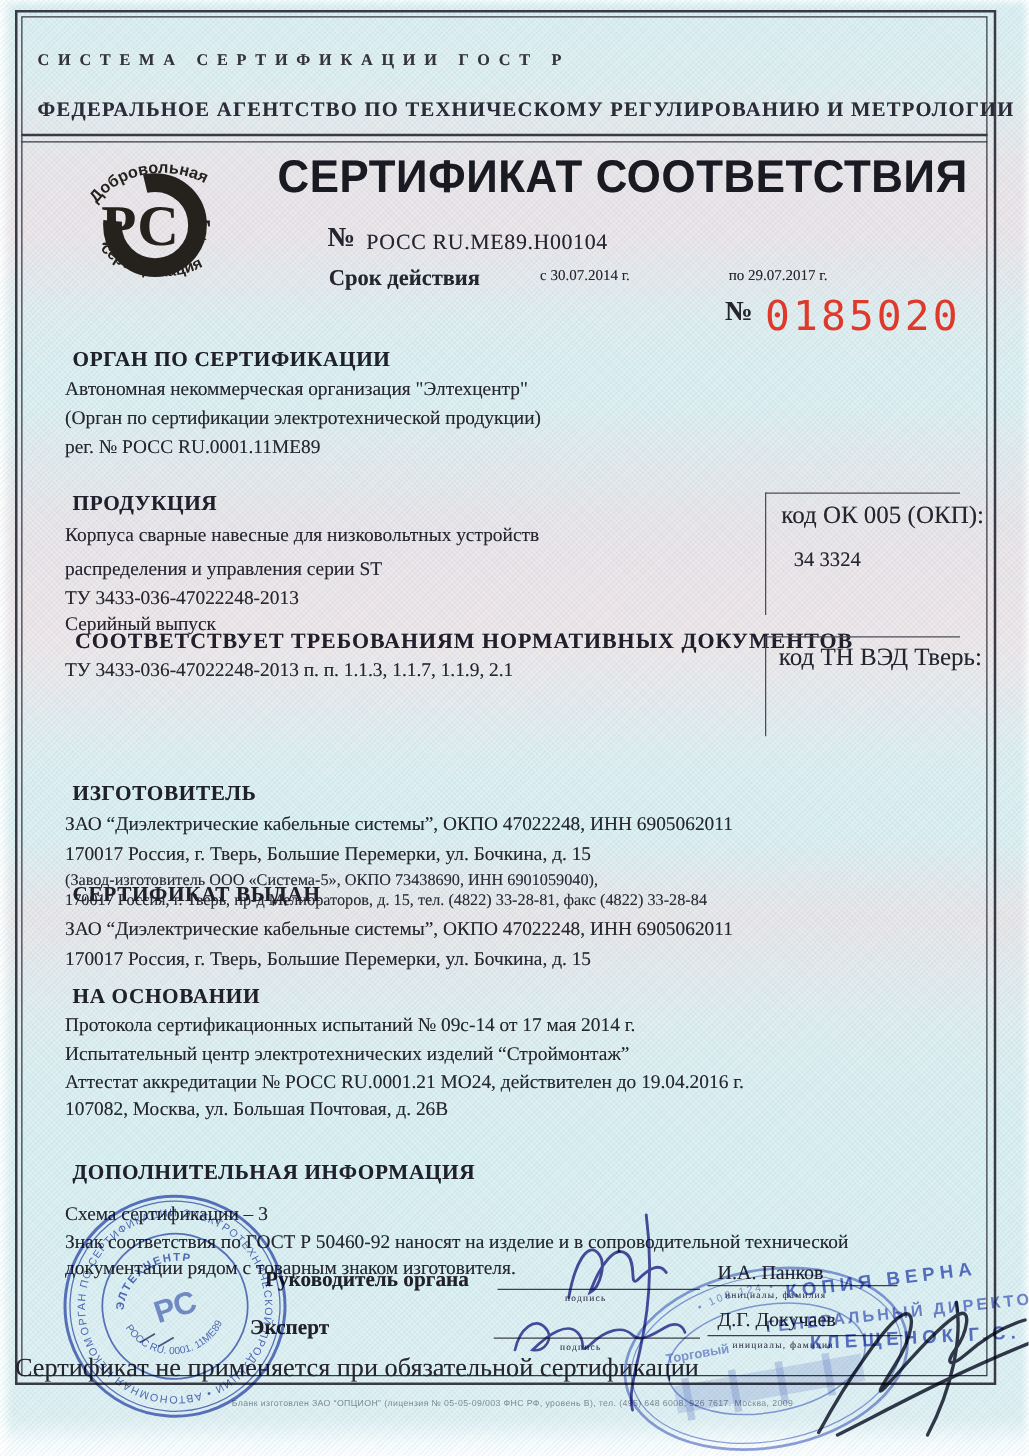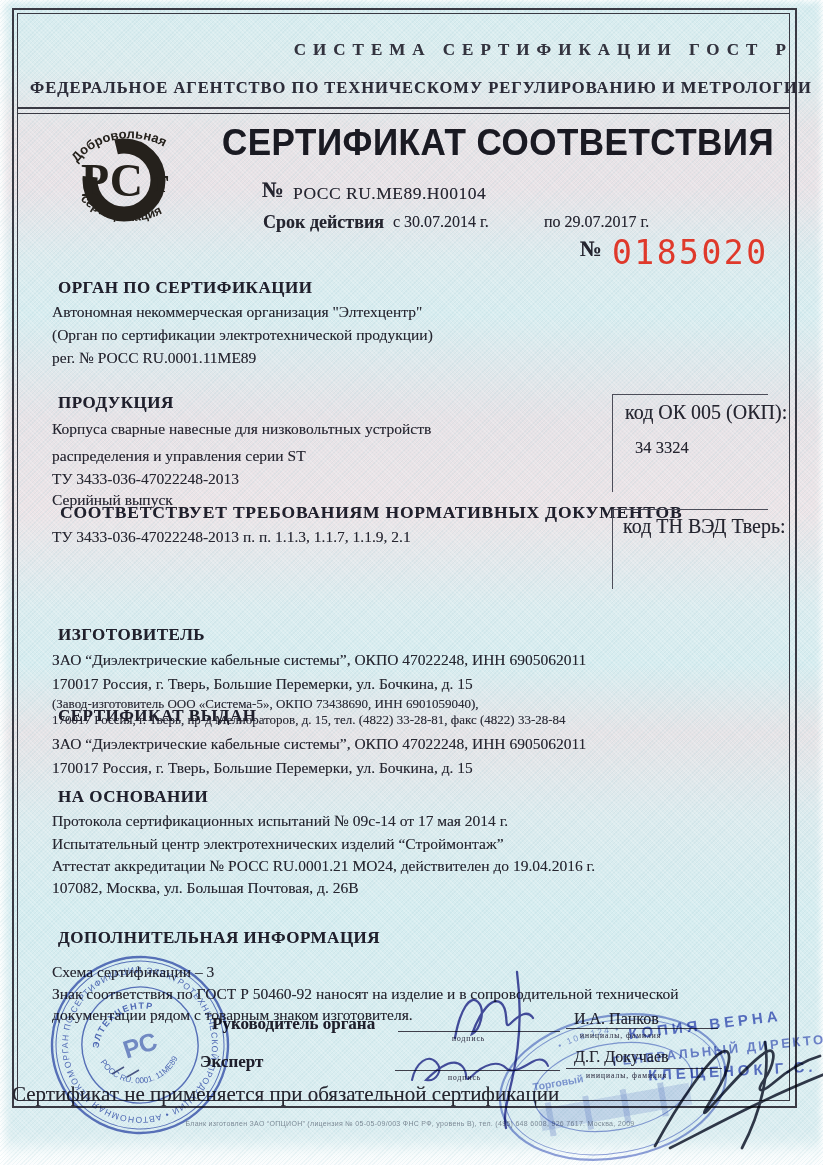--- a/index.html
+++ b/index.html
@@ -18,27 +18,27 @@
     content:"";position:absolute;inset:0;pointer-events:none;
     background:
       repeating-linear-gradient(45deg, rgba(255,255,255,.20) 0 1px, rgba(0,0,0,0) 1px 3px),
       repeating-linear-gradient(-45deg, rgba(150,195,205,.14) 0 1px, rgba(0,0,0,0) 1px 3px);
   }
   .abs{position:absolute;}
   .frame-outer{left:12px;top:8px;width:785px;height:1100px;border:2px solid #3a3a44;box-sizing:border-box;}
   .frame-inner{left:17px;top:13px;width:773px;height:1088px;border:1px solid #3a3a44;box-sizing:border-box;}
   .header-rule{left:17px;top:107px;width:773px;height:4px;border-top:2px solid #3a3a44;border-bottom:1px solid #3a3a44;box-sizing:content-box;}
   .txt{white-space:nowrap;text-shadow:0 0 .5px rgba(40,40,65,.4);}
-  .system{font-size:17px;font-weight:bold;letter-spacing:7px;color:#33333e;text-align:right;}
+  .system{font-size:13px;font-weight:bold;letter-spacing:7px;color:#33333e;text-align:left;}
   .agency{font-size:16.5px;font-weight:bold;letter-spacing:1px;color:#2c2c38;text-align:center;}
   .title{font-family:"Liberation Sans", sans-serif;font-size:35px;font-weight:700;letter-spacing:.5px;color:#1a1a22;text-align:center;transform:scaleY(1.05);}
   .no-sign{font-size:22px;font-weight:bold;}
   .regnum{font-size:17.5px;letter-spacing:.5px;}
   .validity-label{font-size:18px;font-weight:bold;}
-  .validity-val{font-size:16px;}
+  .validity-val{font-size:12px;margin-left:39px;}
   .form-number{font-family:"DejaVu Sans Mono", monospace;font-size:33px;color:#df392b;letter-spacing:2.5px;text-shadow:none;}
   .h-section{font-size:17px;font-weight:bold;letter-spacing:.5px;color:#20202c;}
   .h-section.wide{font-size:17.5px;letter-spacing:.8px;}
   .line{font-size:15.5px;color:#26262f;}
   .line-sm{font-size:13px;color:#2a2a34;}
   .code-box{width:156px;border-top:1.5px solid #4c4c58;border-left:1.5px solid #4c4c58;box-sizing:border-box;}
   .code-label{font-size:20px;}
   .code-value{font-size:16.5px;}
   .sig-label{font-size:17px;font-weight:bold;color:#20202c;}
   .sig-name{font-size:16px;}

